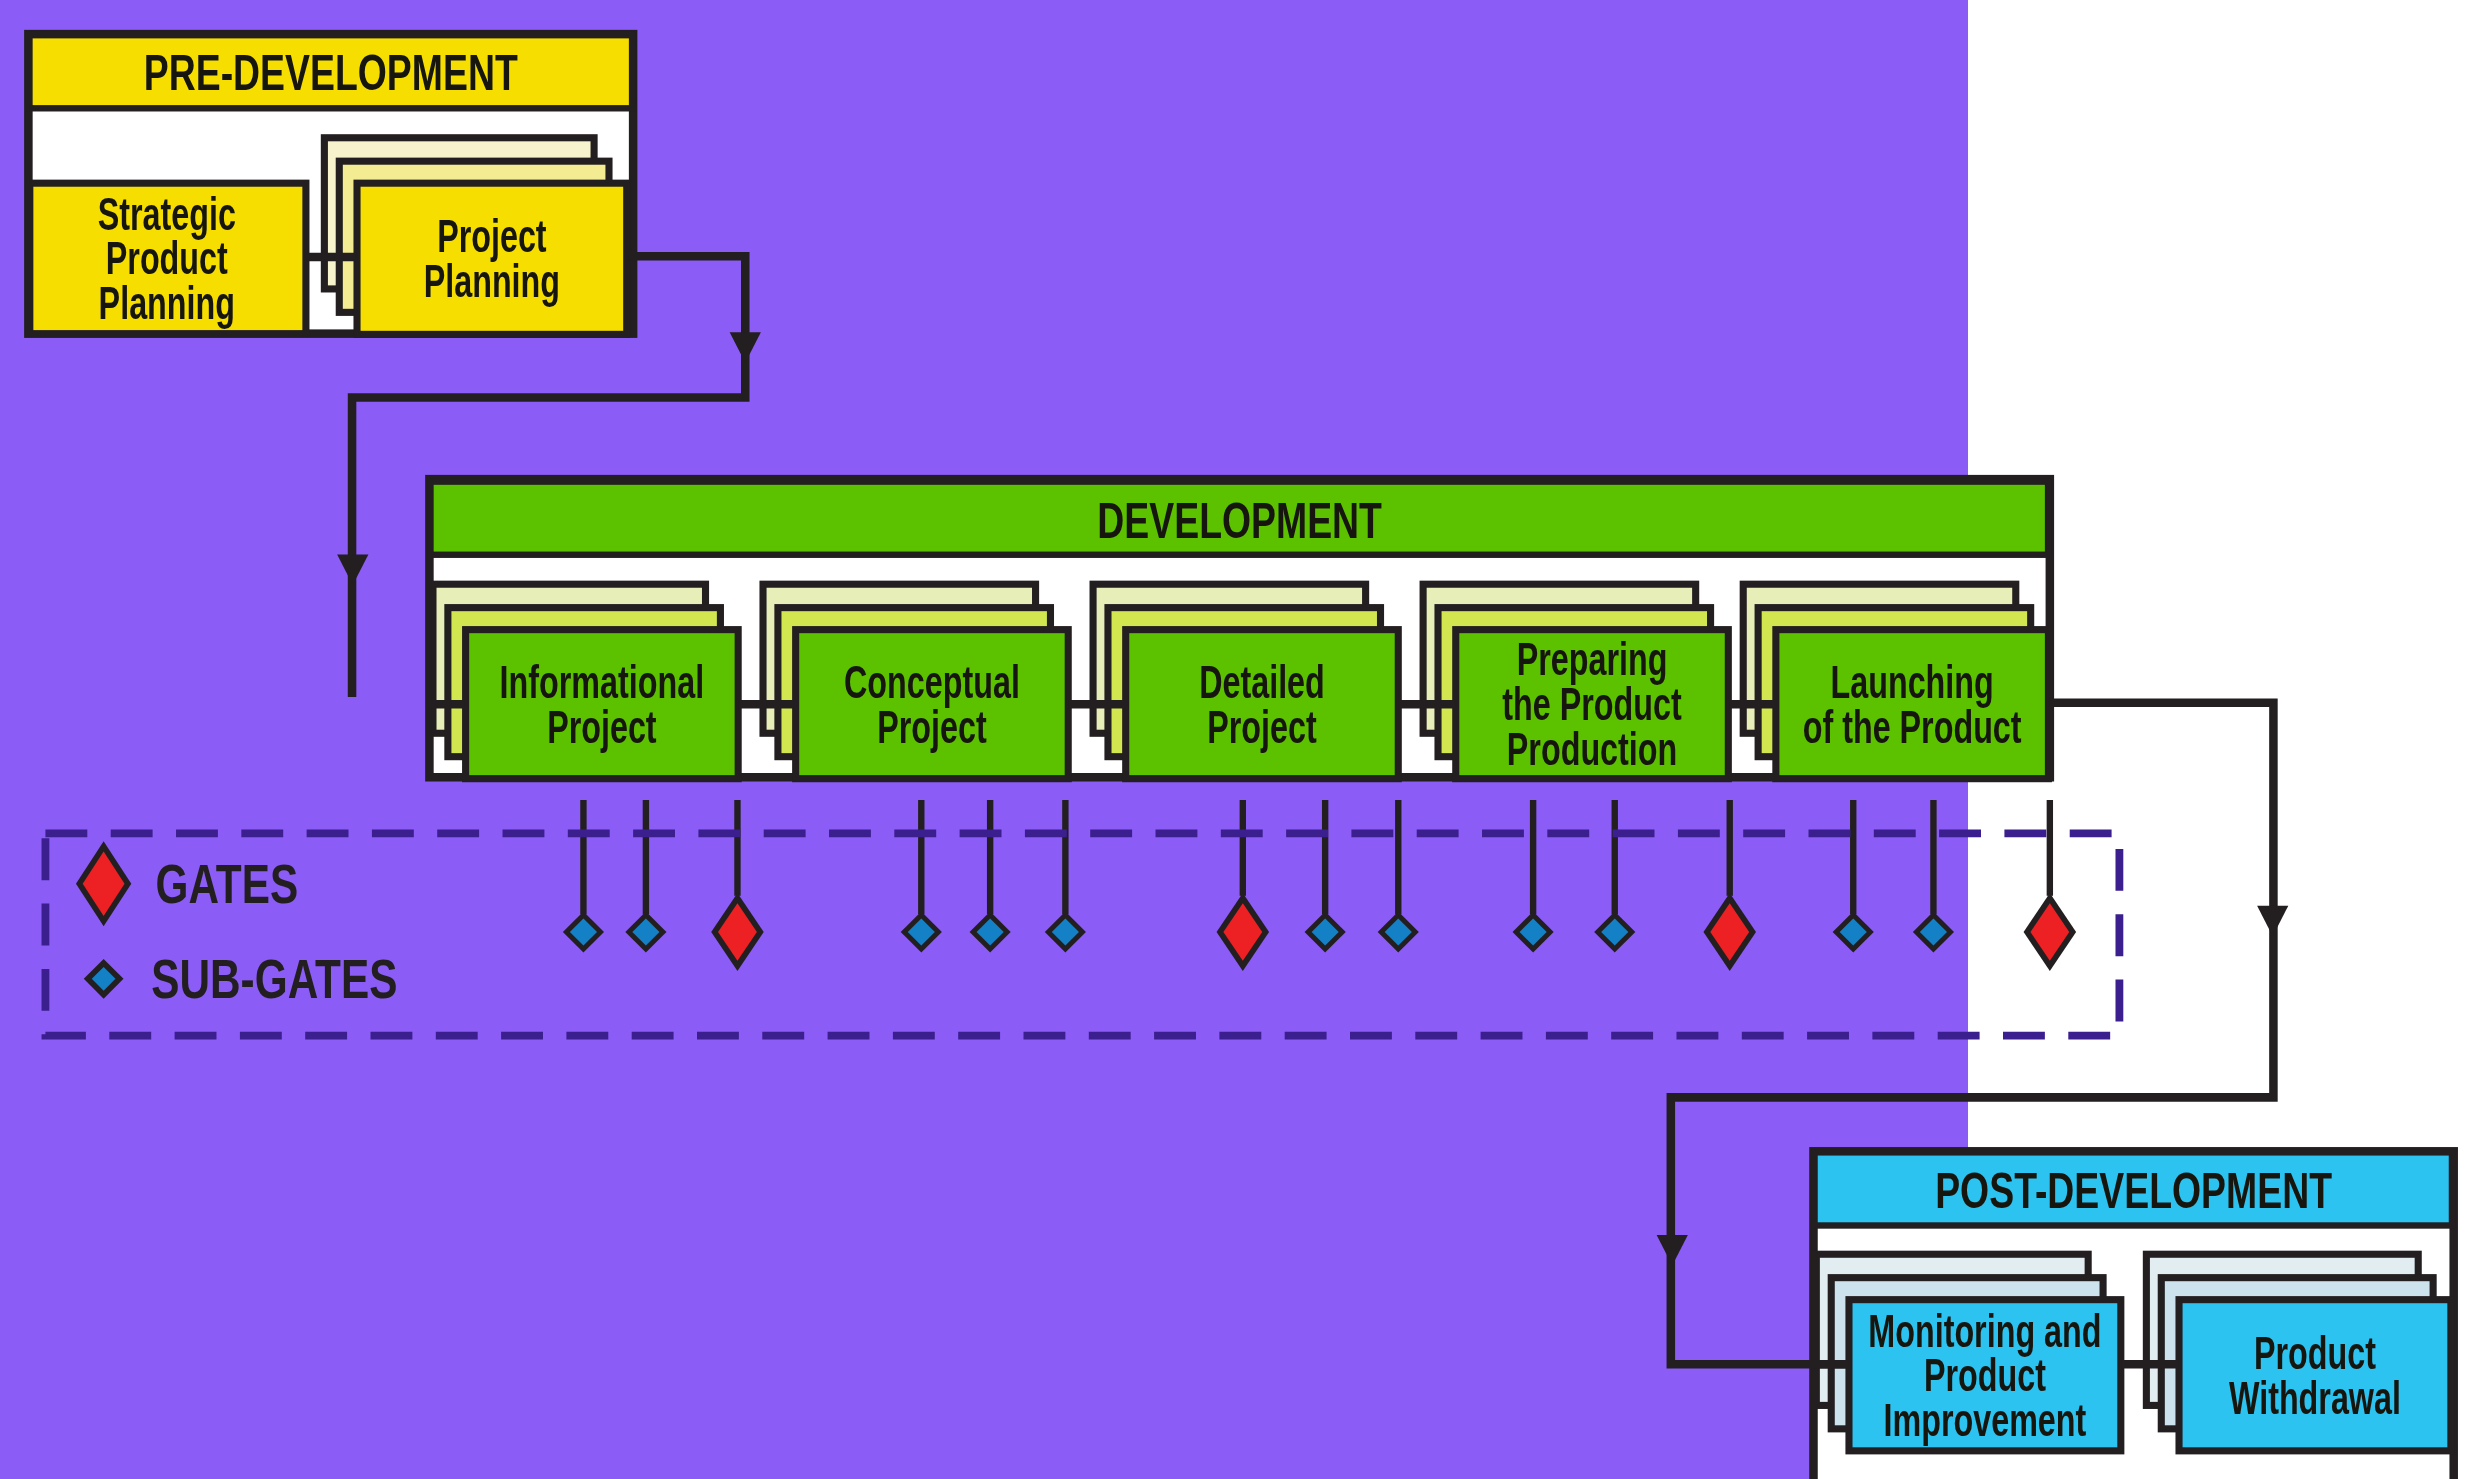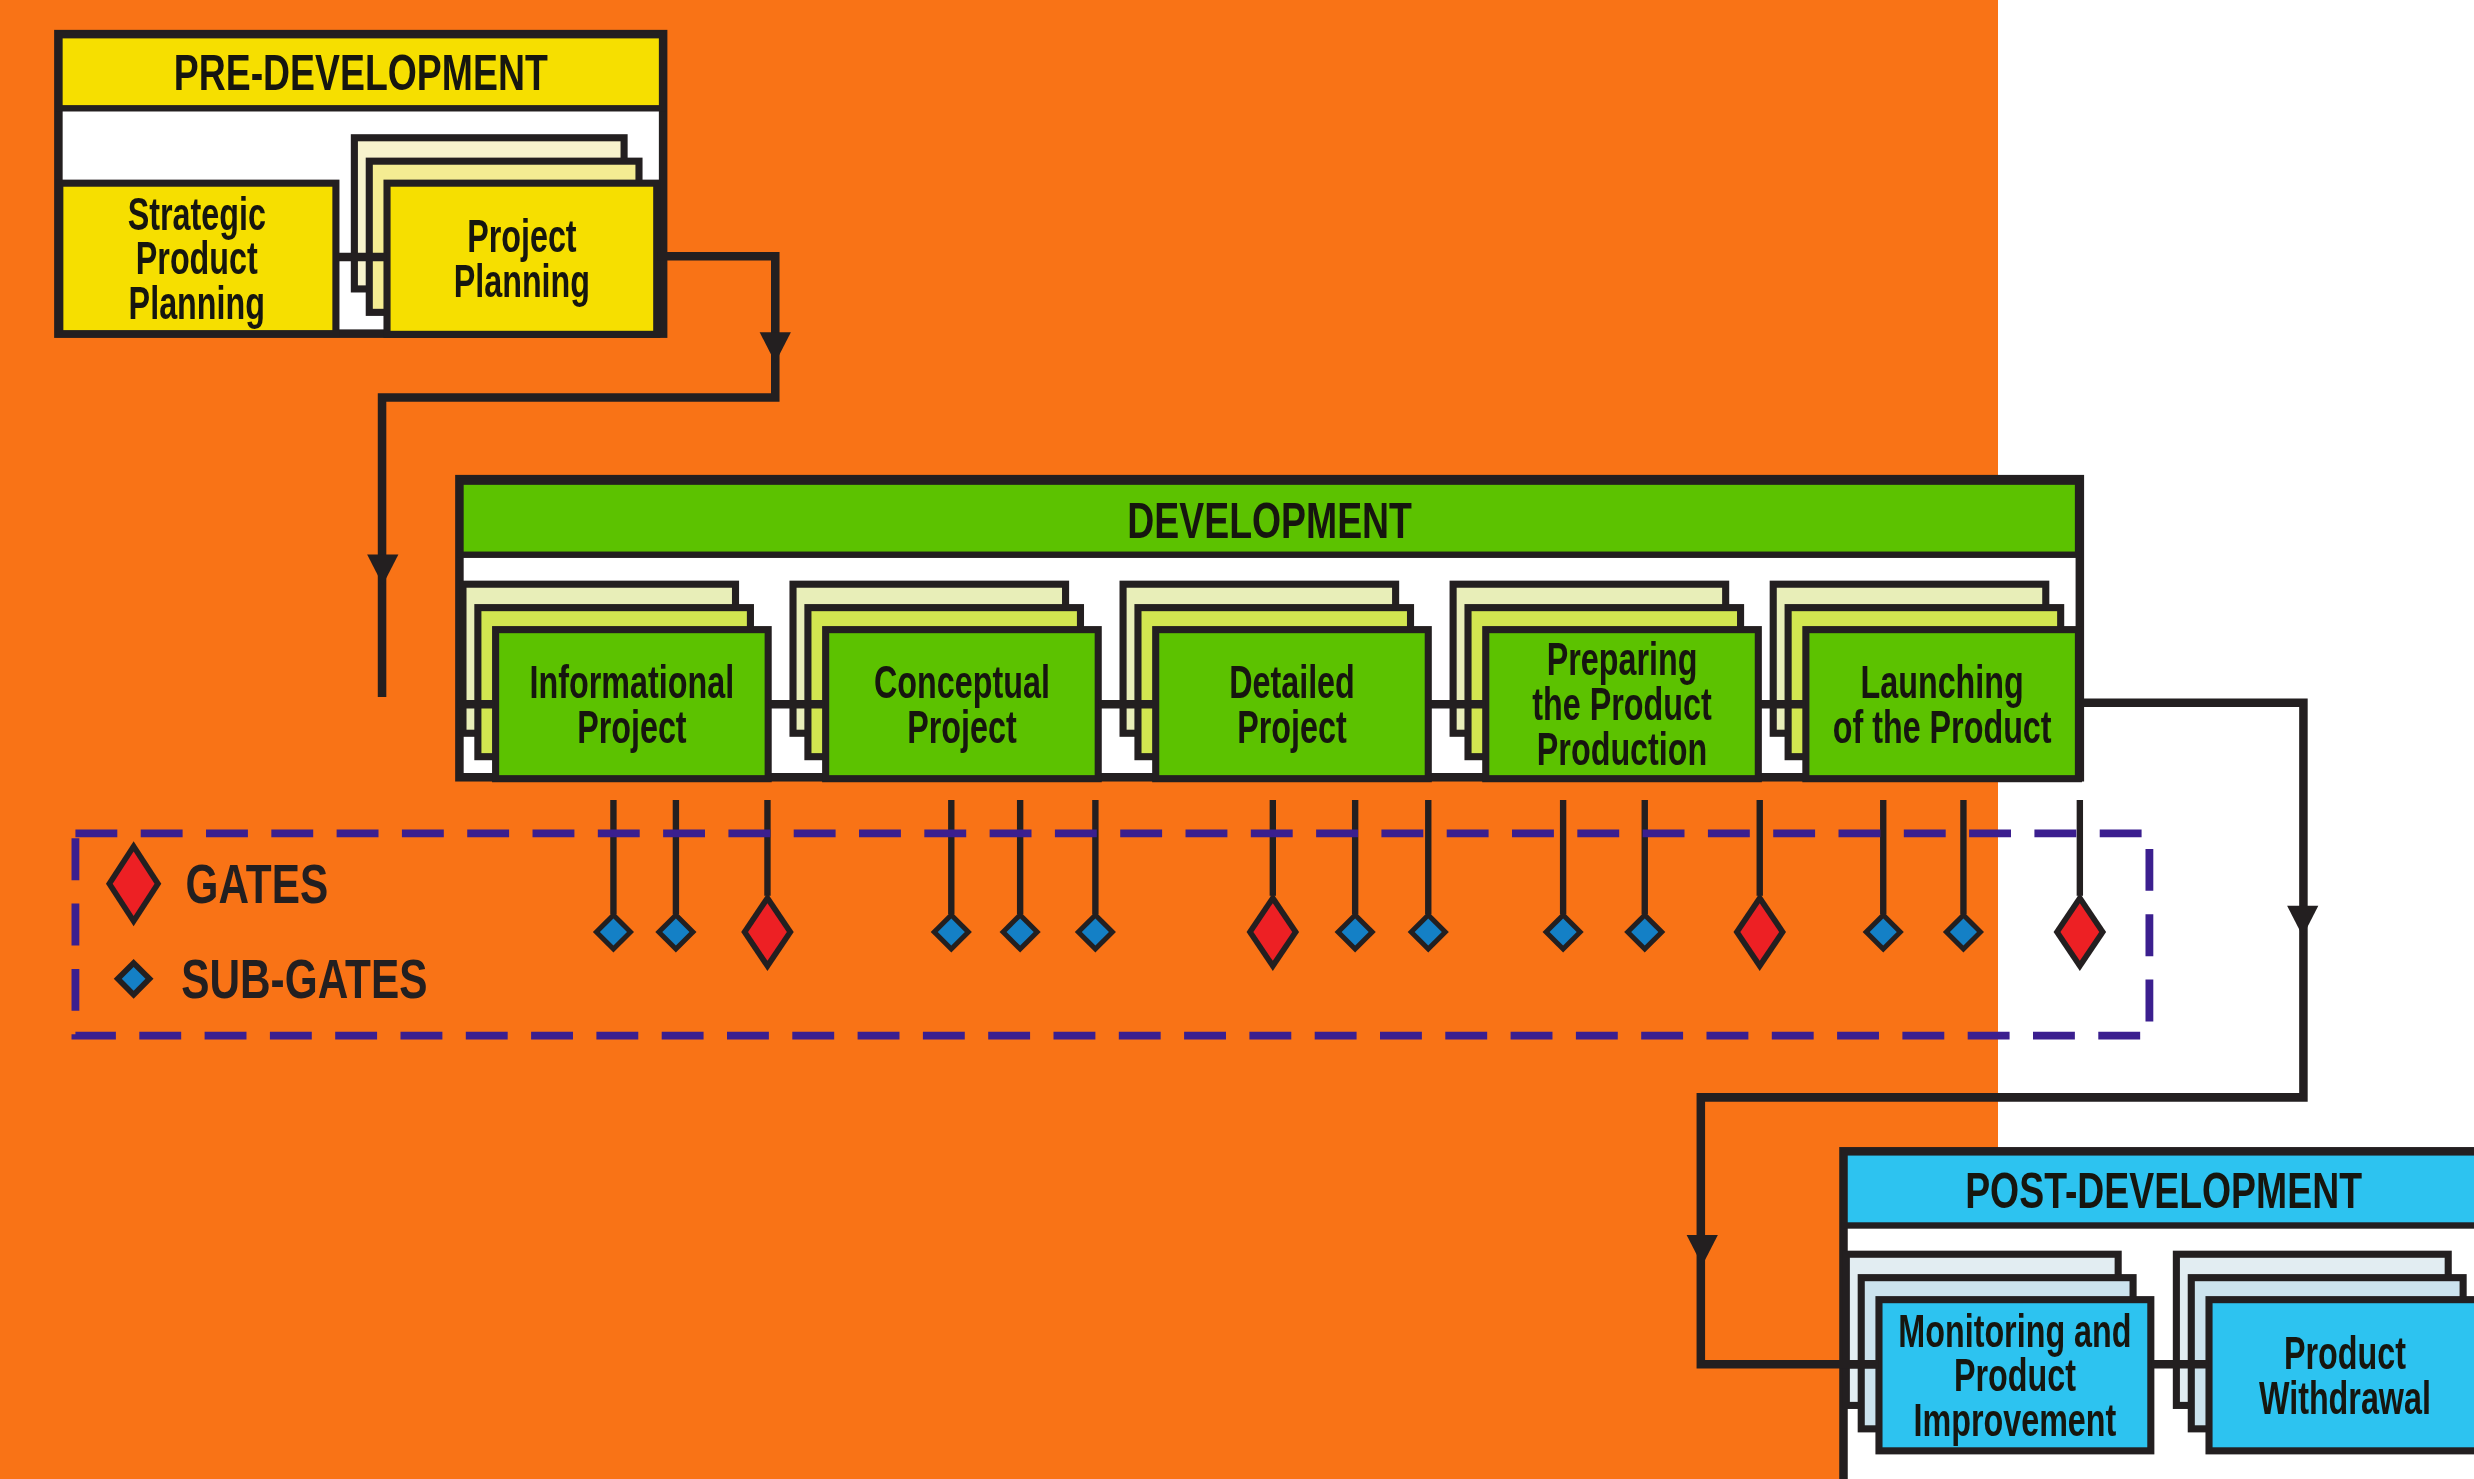--- a/index.html
+++ b/index.html
@@ -1,18 +1,18 @@
 <!DOCTYPE html>
 <html style="font-size:11.4px"><head>
 <meta charset="utf-8">
 <title>Product Development Process Diagram</title>
 <style>
   html,body{margin:0;padding:0;background:#ffffff;}
   body{width:2475px;height:1480px;overflow:hidden;font-family:"Liberation Sans",sans-serif;}
-  #stage{position:relative;width:1968px;height:1480px;background:#f97316;padding-left:30px;}
+  #stage{position:relative;width:1968px;height:1480px;background:#8b5cf6;}
   svg#scene{display:block;width:2475px;height:1480px;}
   text{font-family:"Liberation Sans",sans-serif;}
 </style>
 </head>
 <body>
 
 <div id="stage">
 <svg id="scene" viewBox="0 0 3487 2085" xmlns="http://www.w3.org/2000/svg">
       <g>
         <rect x="40.00" y="48.00" width="852.00" height="422.00" fill="#ffffff" stroke="#231f20" stroke-width="12"></rect>

